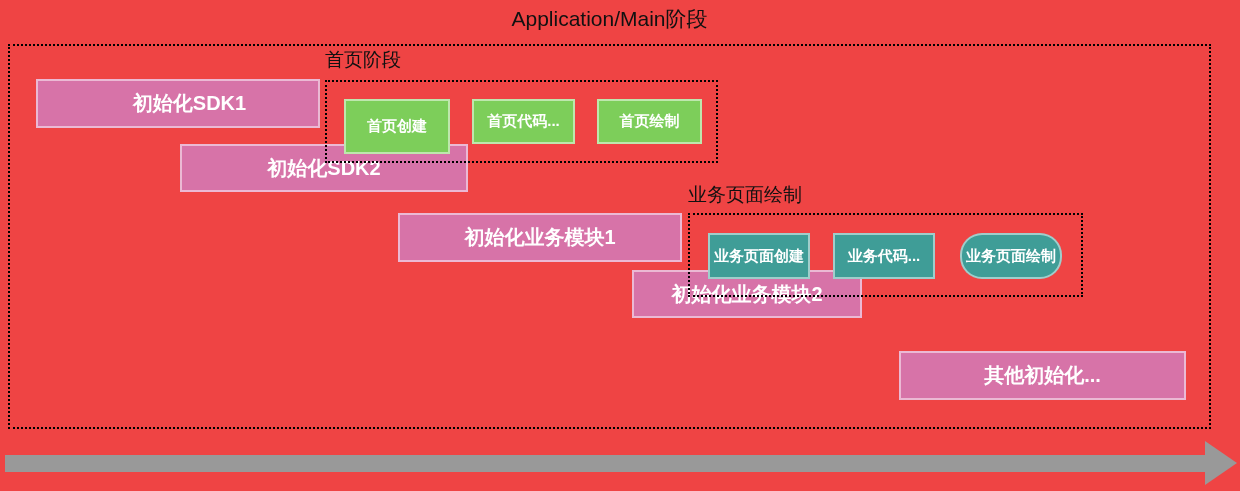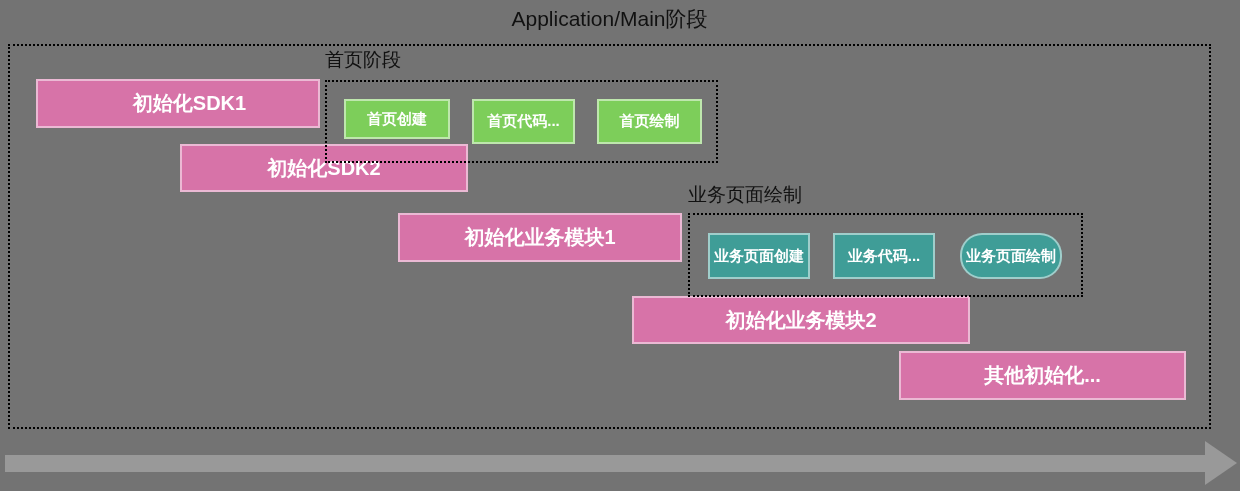--- a/index.html
+++ b/index.html
@@ -5,21 +5,21 @@
   html, body {
     margin: 0;
     padding: 0;
     background: #ffffff;
     font-family: "Liberation Sans", sans-serif;
   }
   .canvas {
     position: relative;
     width: 1240px;
     height: 491px;
-    background: #737373;
+    background: #ef4444;
     overflow: hidden;
   }
   .diagram-title {
     position: absolute;
     left: 8px;
     top: 5px;
     width: 1203px;
     text-align: center;
     font-size: 21px;
     color: #111111;
@@ -76,23 +76,23 @@
     z-index: 3;
   }
   .bar.teal {
     background: var(--task-teal, #3f9d97);
     font-size: 15px;
     z-index: 3;
   }
   #bar-sdk1 { left: 36px;  top: 79px;  width: 284px; height: 49px; padding-left: 23px; }
   #bar-sdk2 { left: 180px; top: 144px; width: 288px; height: 48px; }
   #bar-biz1 { left: 398px; top: 213px; width: 284px; height: 49px; }
-  #bar-biz2 { left: 632px; top: 296px; width: 338px; height: 48px; }
+  #bar-biz2 { left: 632px; top: 270px; width: 230px; height: 48px; }
   #bar-other{ left: 893px; top: 351px; width: 287px; height: 49px; margin-left: 6px; }
-  #task-home-0 { left: 344px; top: 99px;  width: 106px; height: 40px; }
+  #task-home-0 { left: 344px; top: 99px;  width: 106px; height: 55px; }
   #task-home-1 { left: 472px; top: 99px;  width: 103px; height: 45px; }
   #task-home-2 { left: 597px; top: 99px;  width: 105px; height: 45px; }
   #task-biz-0  { left: 708px; top: 233px; width: 102px; height: 46px; }
   #task-biz-1  { left: 833px; top: 233px; width: 102px; height: 46px; }
   #task-biz-2  { left: 960px; top: 233px; width: 102px; height: 46px; border-radius: 22px; }
   .arrow-shaft {
     position: absolute;
     left: 5px;
     top: 455px;
     width: 1201px;

